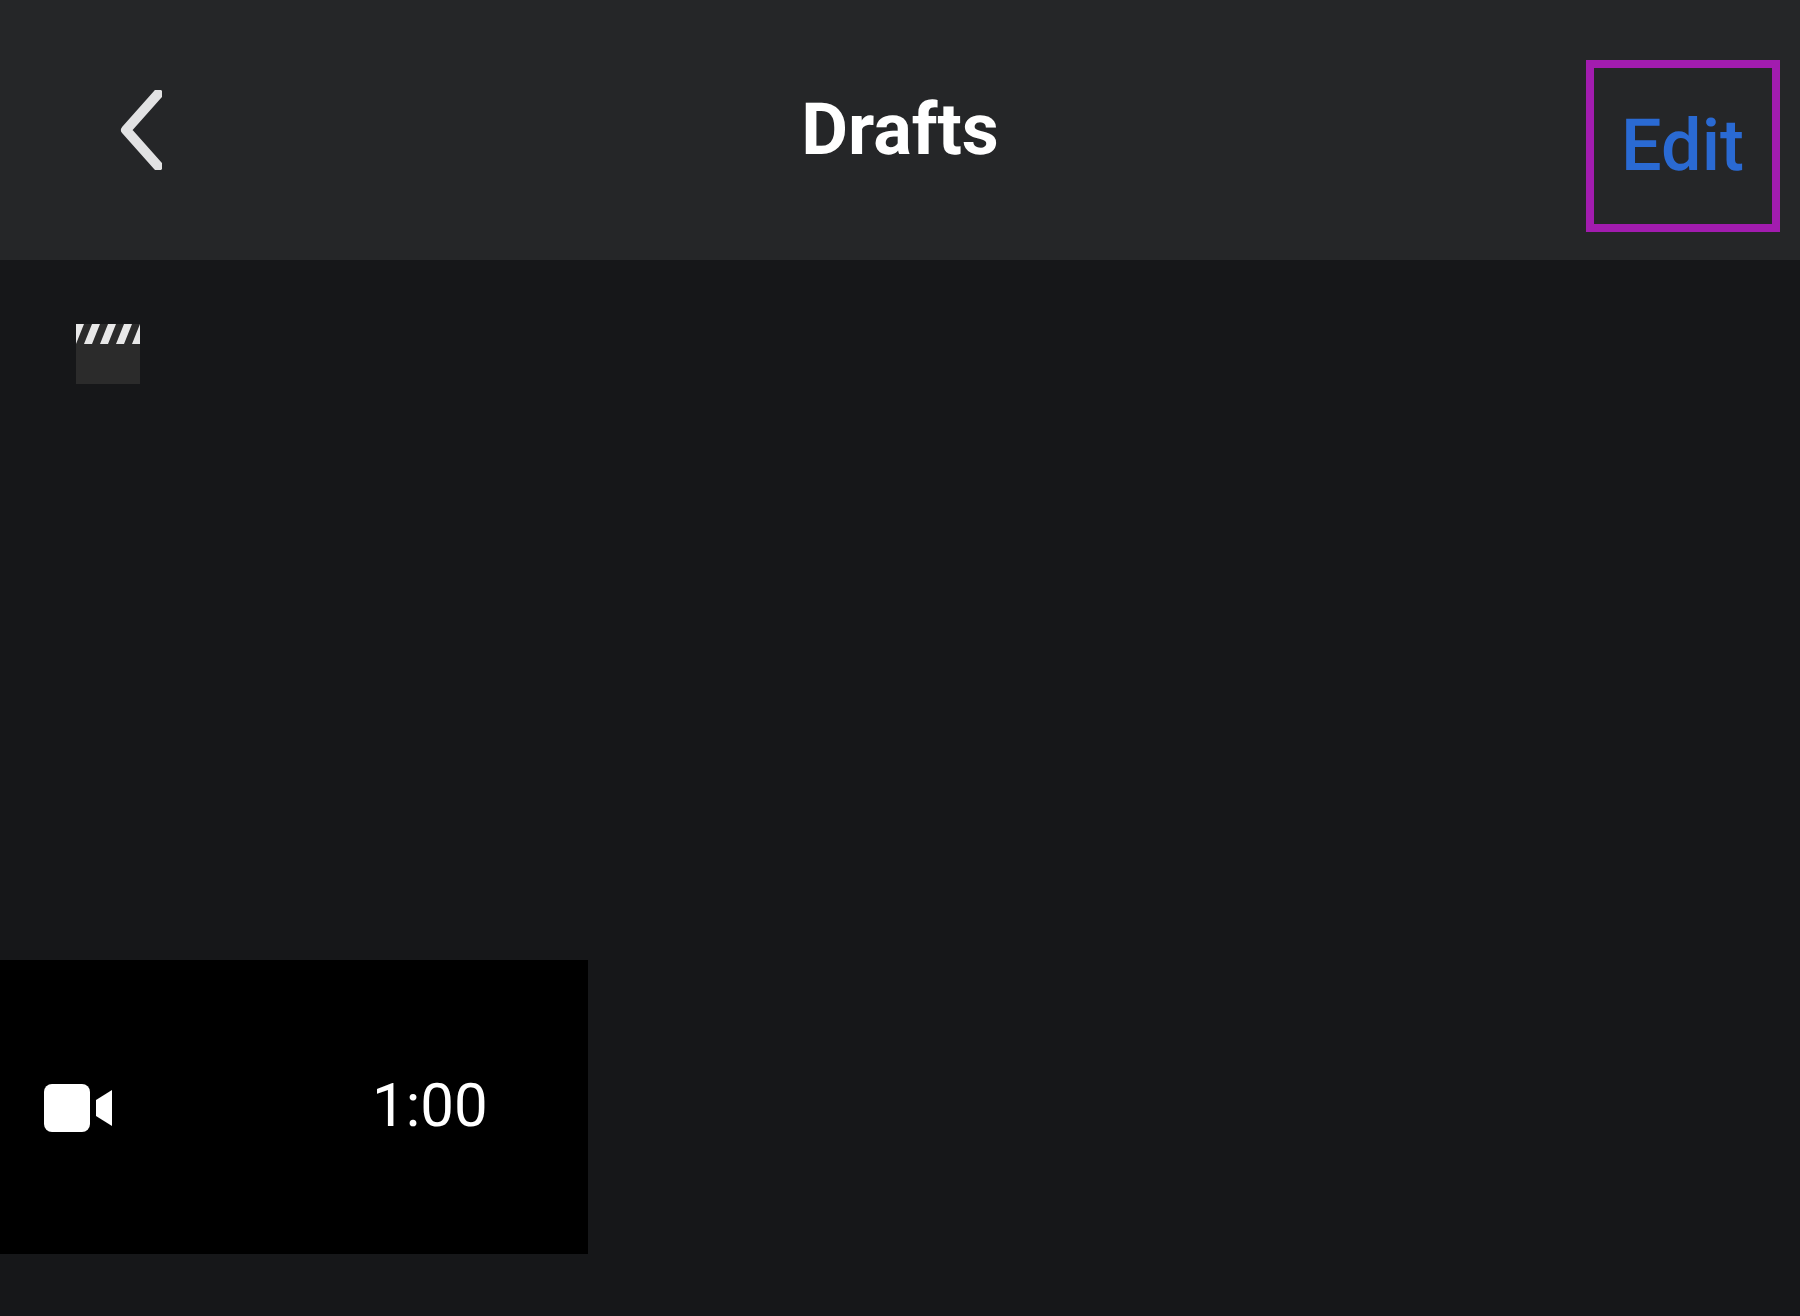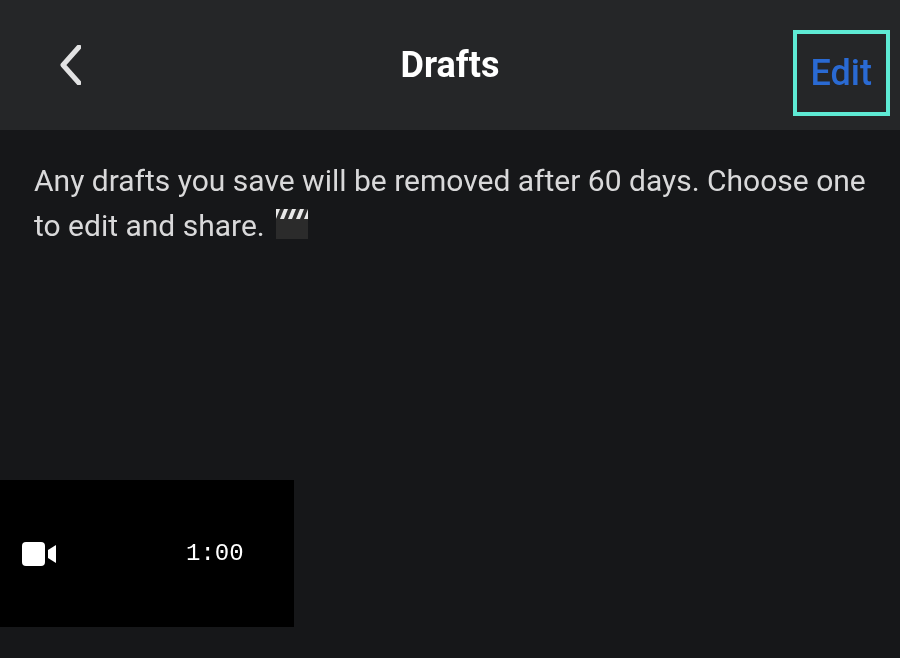--- a/index.html
+++ b/index.html
@@ -42,21 +42,21 @@
       left: 50%;
       transform: translateX(-50%);
       color: #ffffff;
       font-size: 36px;
       font-weight: 700;
     }
     .edit-button-container {
       position: absolute;
       right: 10px;
       top: 30px;
-      border: 4px solid #5eead4;
+      border: 4px solid #a21caf;
       padding: 18px 14px;
     }
     .edit-button {
       color: #2a6ad3;
       font-size: 36px;
       font-weight: 500;
       cursor: pointer;
     }
     .info-text {
       padding: 28px 34px;
@@ -84,43 +84,41 @@
     .camera-icon-container {
       display: flex;
       align-items: center;
     }
     .camera-icon {
       width: 34px;
       height: 24px;
     }
     .duration {
       color: #ffffff;
-      font-size: 24px;
+      font-size: 30px;
       font-weight: 400;
       margin-left: 130px;
-      font-family: Liberation Mono, monospace;
     }
   </style>
 </head>
 <body>
 
 <div class="header">
   <div class="back-button">
     <svg class="back-chevron" viewBox="0 0 22 40" fill="none">
       <path d="M20 2 L4 20 L20 38" stroke="#e2e2e3" stroke-width="5" stroke-linecap="round" stroke-linejoin="round"></path>
     </svg>
   </div>
   <div class="title">Drafts</div>
   <div class="edit-button-container">
     <div class="edit-button">Edit</div>
   </div>
 </div>
 
 <div class="info-text">
-  <span>Any drafts you save will be removed after 60 days. Choose one to edit and share. </span>
   <span class="clapper-icon">
     <svg width="32" height="30" viewBox="0 0 32 30">
       <rect x="0" y="10" width="32" height="20" fill="#2b2b2b"></rect>
       <rect x="0" y="0" width="32" height="10" fill="#e8e8e8"></rect>
       <path d="M4 0 L0 10 L4 10 L8 0 Z" fill="#2b2b2b"></path>
       <path d="M12 0 L8 10 L12 10 L16 0 Z" fill="#2b2b2b"></path>
       <path d="M20 0 L16 10 L20 10 L24 0 Z" fill="#2b2b2b"></path>
       <path d="M28 0 L24 10 L28 10 L32 0 Z" fill="#2b2b2b"></path>
     </svg>
   </span>

